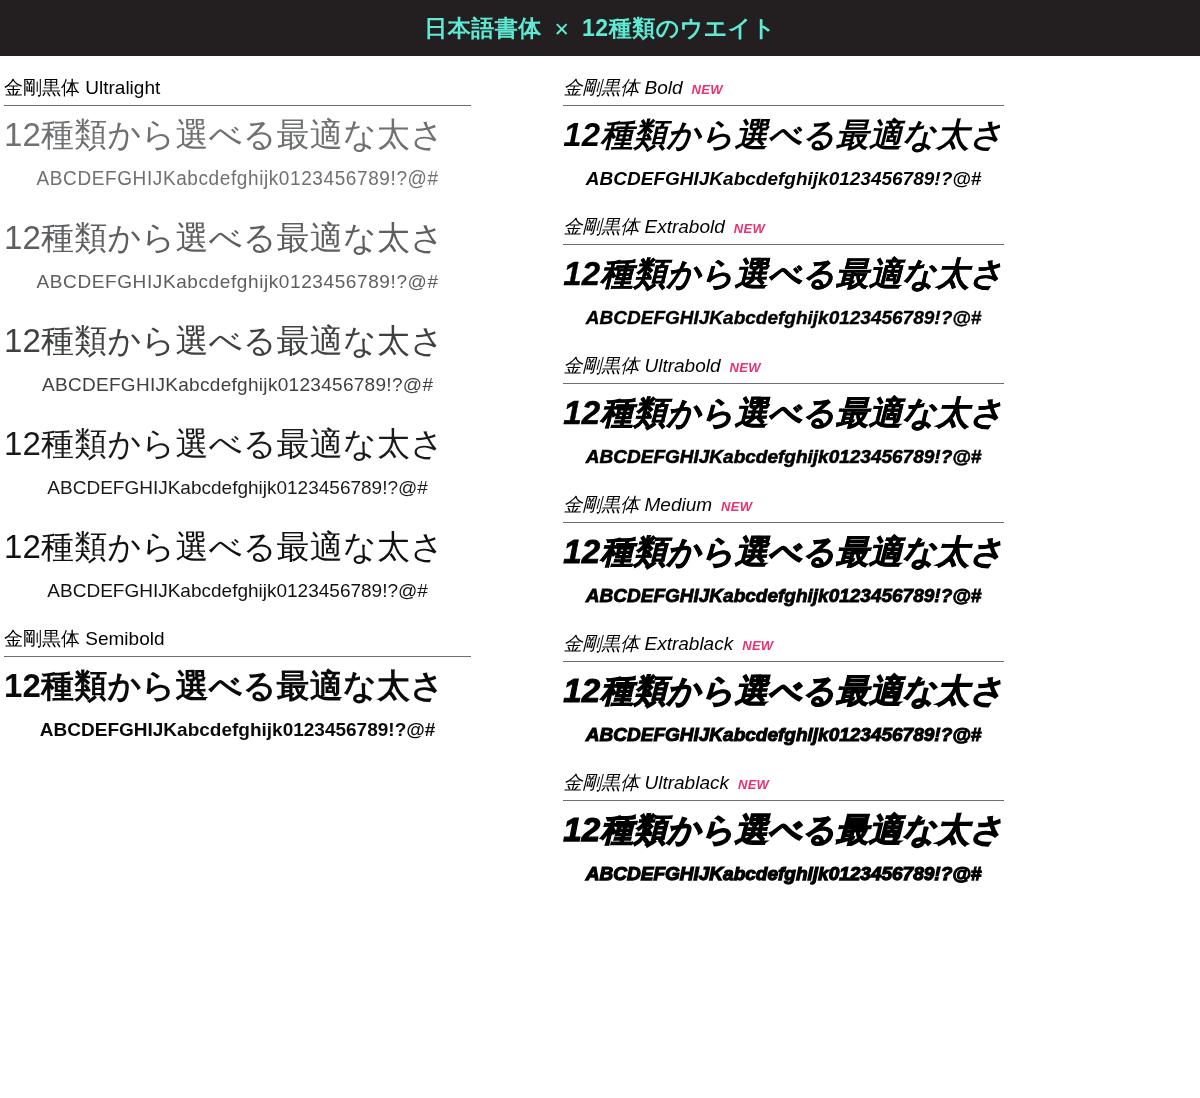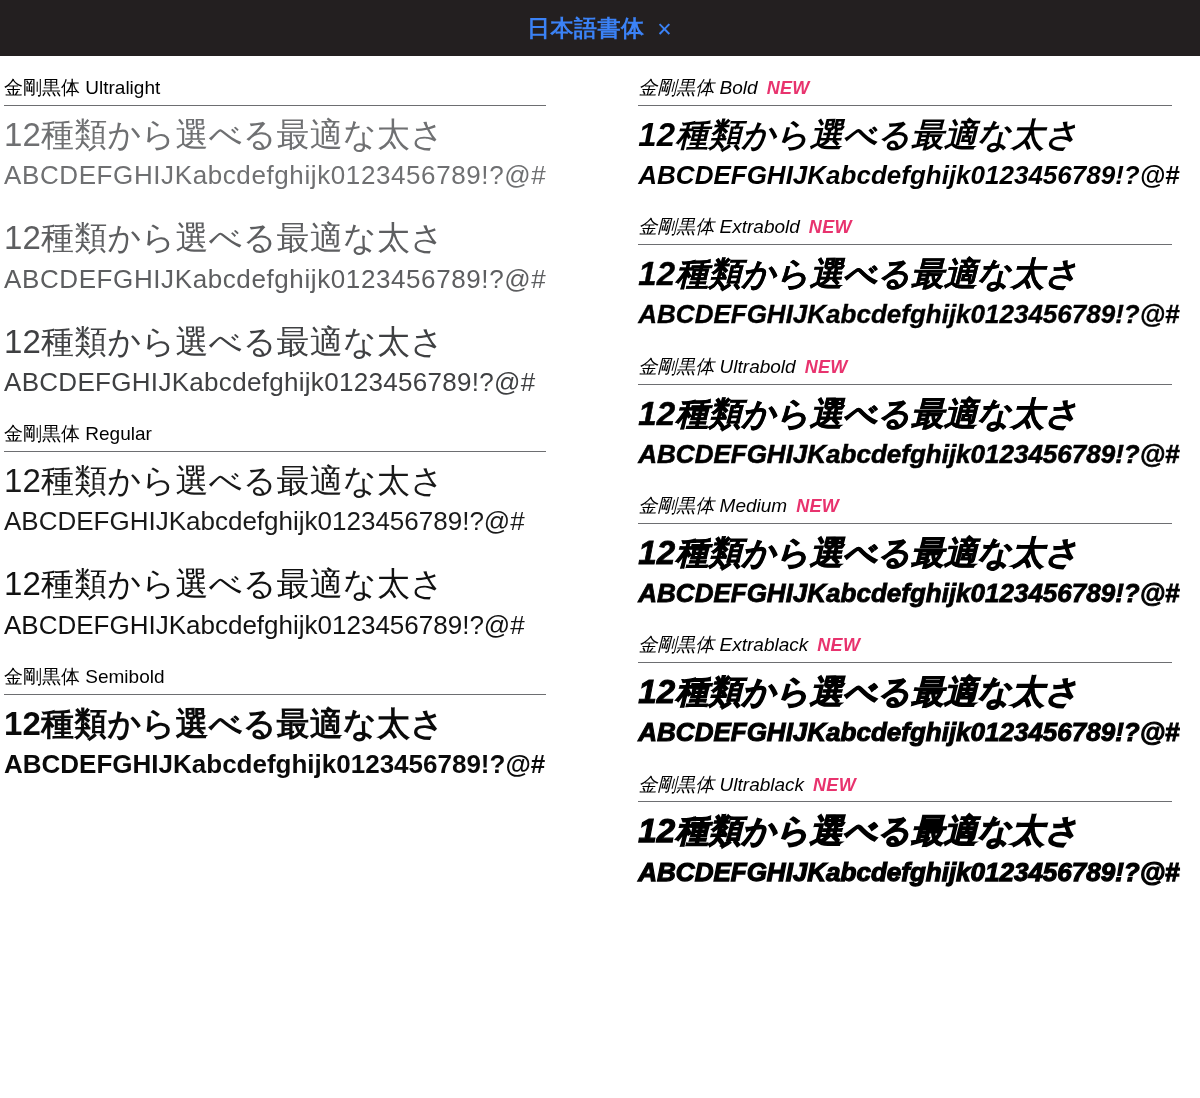--- a/index.html
+++ b/index.html
@@ -17,21 +17,21 @@
   
   .header-bar {
     width: 1200px;
     height: 56px;
     background: #231f20;
     display: flex;
     align-items: center;
     justify-content: center;
   }
   .header-title {
-    color: #3b82f6;
+    color: #5eead4;
     font-size: 23px;
     font-weight: bold;
     letter-spacing: 0.5px;
     display: flex;
     align-items: center;
     gap: 12px;
     white-space: nowrap;
   }
   .header-x {
     font-size: 19px;
@@ -67,37 +67,38 @@
     border-bottom: 1.5px solid #6d6e71;
     display: flex;
     align-items: baseline;
     gap: 9px;
     white-space: nowrap;
   }
   .spec-label .name { font-weight: 400; }
   .badge-new {
     color: #e8336e;
     font-weight: bold;
-    font-size: 18px;
+    font-size: 13px;
     letter-spacing: 0.3px;
   }
 
   .spec-jp {
     font-size: 33px;
     line-height: 1.28;
     margin-top: 8px;
     white-space: nowrap;
     letter-spacing: 0.2px;
   }
   .spec-latin {
-    font-size: 26px;
+    font-size: 19px;
     line-height: 1.2;
-    margin-top: 4px;
+    margin-top: 12px;
     white-space: nowrap;
     letter-spacing: 0.1px;
+    text-align: center;
   }
 
   
   .w-ultralight .spec-jp, .w-ultralight .spec-latin { font-weight: 100; color: #6f7072; transform: scaleY(1.02); }
   .w-thin       .spec-jp, .w-thin .spec-latin       { font-weight: 100; color: #5d5e60; }
   .w-light      .spec-jp, .w-light .spec-latin      { font-weight: 300; color: #3f4042; }
   .w-regular    .spec-jp, .w-regular .spec-latin    { font-weight: 400; color: #1a1a1a; }
   .w-medium     .spec-jp, .w-medium .spec-latin     { font-weight: 500; color: #111111; }
   .w-semibold   .spec-jp, .w-semibold .spec-latin   { font-weight: 600; color: #0a0a0a; }
   .w-bold       .spec-jp, .w-bold .spec-latin       { font-weight: 700; color: #000000; }
@@ -111,20 +112,21 @@
   .w-ultralight .spec-latin, .w-thin .spec-latin { letter-spacing: 0.6px; }
   .w-light .spec-latin { letter-spacing: 0.3px; }
 </style>
 </head>
 <body>
 
 <div class="header-bar">
   <div class="header-title">
     <span>日本語書体</span>
     <span class="header-x">✕</span>
+    <span>12種類のウエイト</span>
   </div>
 </div>
 
 <div class="columns">
 
   <div class="col left">
 
     <div class="specimen w-ultralight">
       <div class="spec-label">
         <span class="name">金剛黒体 Ultralight</span>
@@ -138,24 +140,20 @@
       <div class="spec-jp">12種類から選べる最適な太さ</div>
       <div class="spec-latin">ABCDEFGHIJKabcdefghijk0123456789!?@#</div>
     </div>
 
     <div class="specimen w-light">
       <div class="spec-jp">12種類から選べる最適な太さ</div>
       <div class="spec-latin">ABCDEFGHIJKabcdefghijk0123456789!?@#</div>
     </div>
 
     <div class="specimen w-regular">
-      <div class="spec-label">
-        <span class="name">金剛黒体 Regular</span>
-        <span class="badge-new"></span>
-      </div>
       <div class="spec-jp">12種類から選べる最適な太さ</div>
       <div class="spec-latin">ABCDEFGHIJKabcdefghijk0123456789!?@#</div>
     </div>
 
     <div class="specimen w-medium">
       <div class="spec-jp">12種類から選べる最適な太さ</div>
       <div class="spec-latin">ABCDEFGHIJKabcdefghijk0123456789!?@#</div>
     </div>
 
     <div class="specimen w-semibold">

